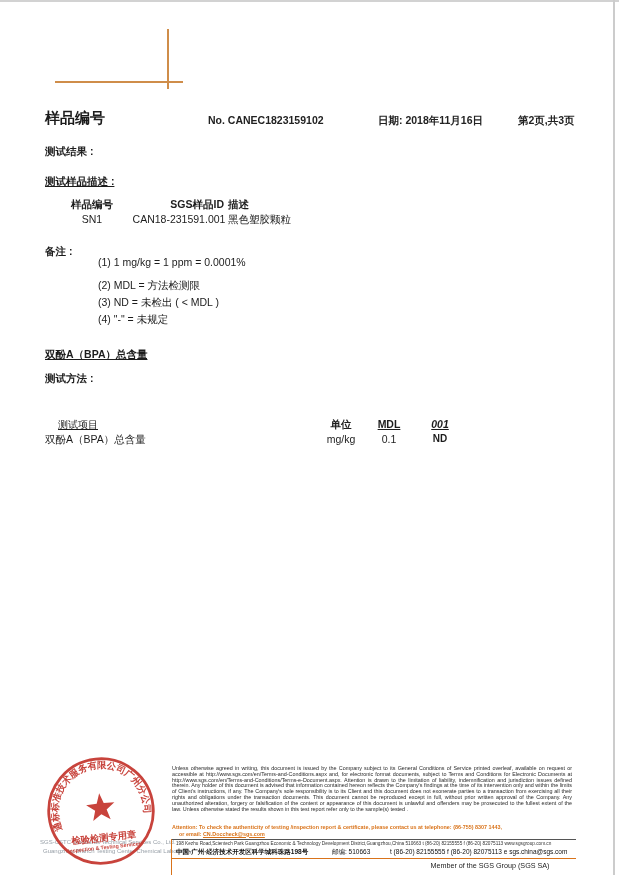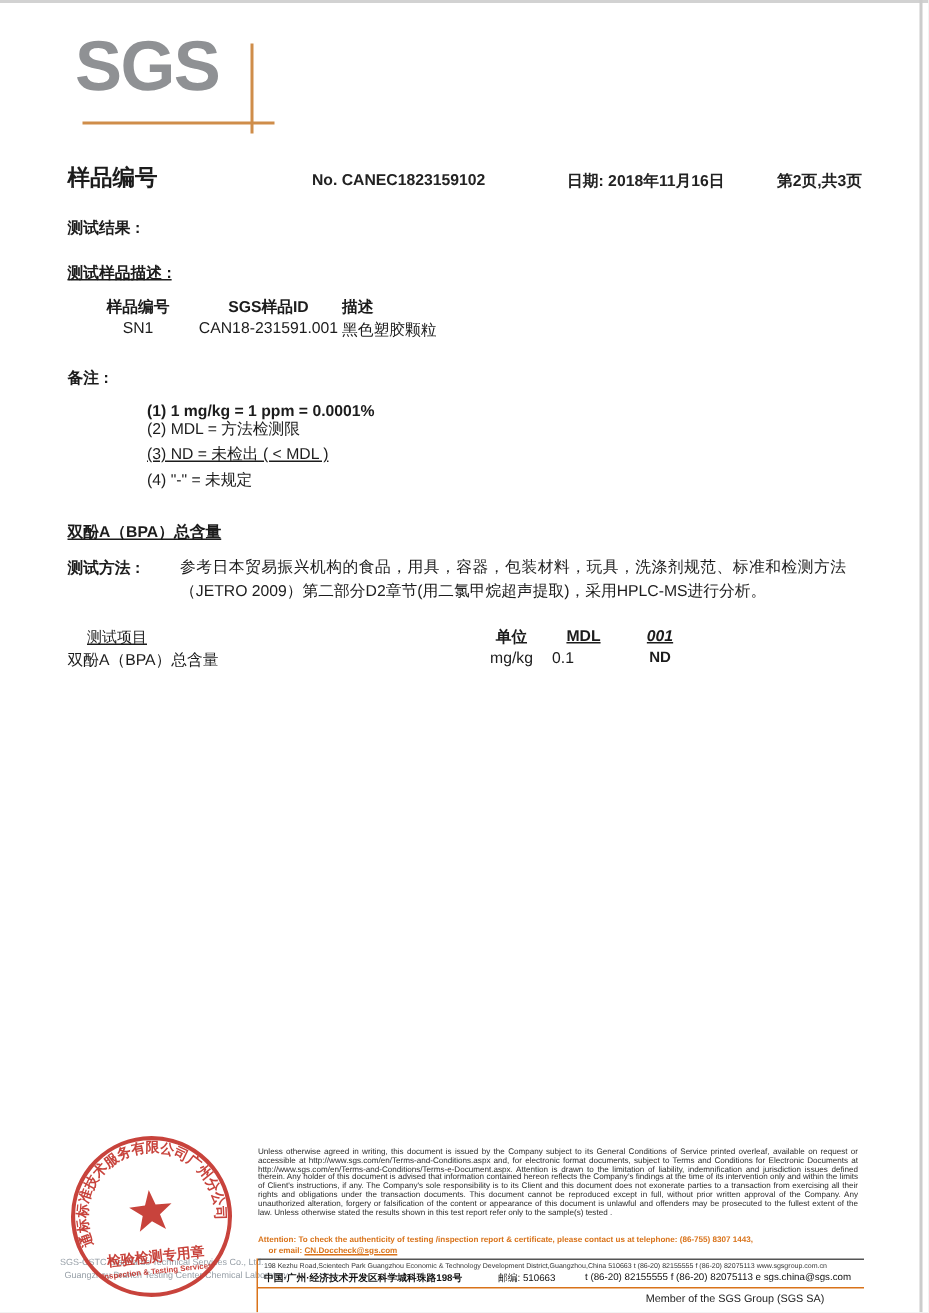--- a/index.html
+++ b/index.html
@@ -22,41 +22,41 @@
   .report-no{left:208px;top:114px;font-size:10.5px;font-weight:bold;color:#222;}
   .report-date{left:378px;top:114px;font-size:10.5px;font-weight:bold;color:#222;}
   .report-pages{left:518px;top:114px;font-size:10.5px;font-weight:bold;color:#222;}
 
   .sec-label{font-size:10.5px;font-weight:bold;color:#1c1c1c;}
   .underlined{text-decoration:underline;}
   .results-label{left:45px;top:145px;}
   .sample-heading{left:45px;top:175px;}
 
   .s-h1{left:52px;top:198px;width:80px;text-align:center;font-size:10.5px;font-weight:bold;}
-  .s-h2{left:134px;top:198px;width:90px;text-align:center;font-size:10.5px;font-weight:bold;}
+  .s-h2{left:134px;top:198px;width:90px;text-align:right;font-size:10.5px;font-weight:bold;}
   .s-h3{left:228px;top:198px;font-size:10.5px;font-weight:bold;}
   .s-v1{left:52px;top:213px;width:80px;text-align:center;font-size:10.5px;}
   .s-v2{left:130px;top:213px;width:98px;text-align:center;font-size:10.5px;}
   .s-v3{left:228px;top:213px;font-size:10.5px;}
 
   .remarks-heading{left:45px;top:245px;}
   .note{left:98px;font-size:10.5px;}
-  .note1{top:268px;font-weight:bold;} .note2{top:279px;} .note3{top:296px;text-decoration:underline;} .note4{top:313px;}
+  .note1{top:256px;} .note2{top:279px;} .note3{top:296px;} .note4{top:313px;}
 
   .bpa-heading{left:45px;top:348px;}
   .method-label{left:45px;top:372px;font-size:10.5px;font-weight:bold;}
   .method-text{left:120px;top:371px;width:444px;font-size:10.5px;line-height:15.5px;text-align:justify;}
 
   .t-h-item{left:58px;top:418px;font-size:10px;font-weight:normal;text-decoration:underline;text-align:right;}
   .t-h-unit{left:320px;top:418px;width:42px;text-align:center;font-size:10.5px;font-weight:bold;}
   .t-h-mdl{left:368px;top:418px;width:42px;text-align:center;font-size:10.5px;font-weight:bold;text-decoration:underline;}
   .t-h-001{left:419px;top:418px;width:42px;text-align:center;font-size:10.5px;font-weight:bold;font-style:italic;text-decoration:underline;}
   .t-r-item{left:45px;top:433px;font-size:10.5px;}
   .t-r-unit{left:320px;top:433px;width:42px;text-align:center;font-size:10.5px;}
-  .t-r-mdl{left:368px;top:433px;width:42px;font-size:10.5px;}
+  .t-r-mdl{left:368px;top:433px;width:42px;text-align:center;font-size:10.5px;}
   .t-r-001{left:419px;top:433px;width:42px;text-align:center;font-size:10px;font-weight:bold;}
 
   
   .company-l1{left:40px;top:839px;font-size:6px;color:#98a0a8;}
   .company-l2{left:43px;top:848px;font-size:6px;color:#98a0a8;}
   .disclaimer{left:172px;top:766px;width:400px;font-size:5.4px;line-height:5.8px;text-align:justify;color:#2a2a2a;}
   .attention1{left:172px;top:824px;font-size:5.4px;font-weight:bold;color:#d9731a;}
   .attention2{left:179px;top:830.5px;font-size:5.4px;font-weight:bold;color:#d9731a;}
   .attention2 .mail{text-decoration:underline;}
   .foot-divider{left:172px;top:838.5px;width:404px;height:1px;background:#555;}
@@ -71,21 +71,20 @@
   .stamp{left:45px;top:755px;width:112px;height:112px;opacity:.92;transform:rotate(-6deg);}
 </style>
 </head>
 <body>
 
 <div class="page">
 
   <div class="abs scan-top"></div>
   <div class="abs scan-right"></div>
 
-  <div class="abs logo-text">SGS</div>
   <div class="abs crop-h"></div>
   <div class="abs crop-v"></div>
 
   <div class="abs doc-title">样品编号</div>
   <div class="abs report-no">No. CANEC1823159102</div>
   <div class="abs report-date">日期: 2018年11月16日</div>
   <div class="abs report-pages">第2页,共3页</div>
 
   <div class="abs sec-label results-label">测试结果 :</div>
 
@@ -98,21 +97,20 @@
   <div class="abs s-v3">黑色塑胶颗粒</div>
 
   <div class="abs sec-label remarks-heading">备注 :</div>
   <div class="abs note note1">(1) 1 mg/kg = 1 ppm = 0.0001%</div>
   <div class="abs note note2">(2) MDL = 方法检测限</div>
   <div class="abs note note3">(3) ND = 未检出 ( &lt; MDL )</div>
   <div class="abs note note4">(4) "-" = 未规定</div>
 
   <div class="abs sec-label underlined bpa-heading">双酚A（BPA）总含量</div>
   <div class="abs method-label">测试方法 :</div>
-  <div class="abs method-text">参考日本贸易振兴机构的食品，用具，容器，包装材料，玩具，洗涤剂规范、标准和检测方法（JETRO 2009）第二部分D2章节(用二氯甲烷超声提取)，采用HPLC-MS进行分析。</div>
 
   <div class="abs t-h-item">测试项目</div>
   <div class="abs t-h-unit">单位</div>
   <div class="abs t-h-mdl">MDL</div>
   <div class="abs t-h-001">001</div>
   <div class="abs t-r-item">双酚A（BPA）总含量</div>
   <div class="abs t-r-unit">mg/kg</div>
   <div class="abs t-r-mdl">0.1</div>
   <div class="abs t-r-001">ND</div>
 

